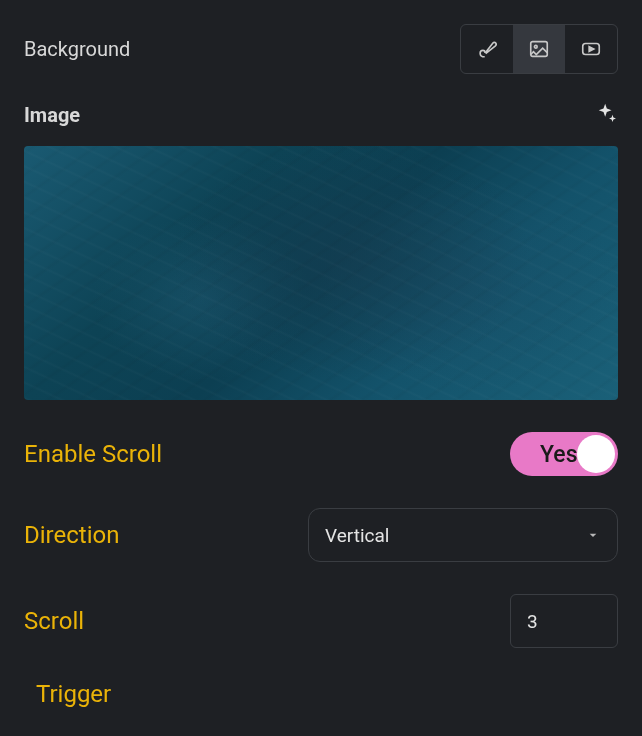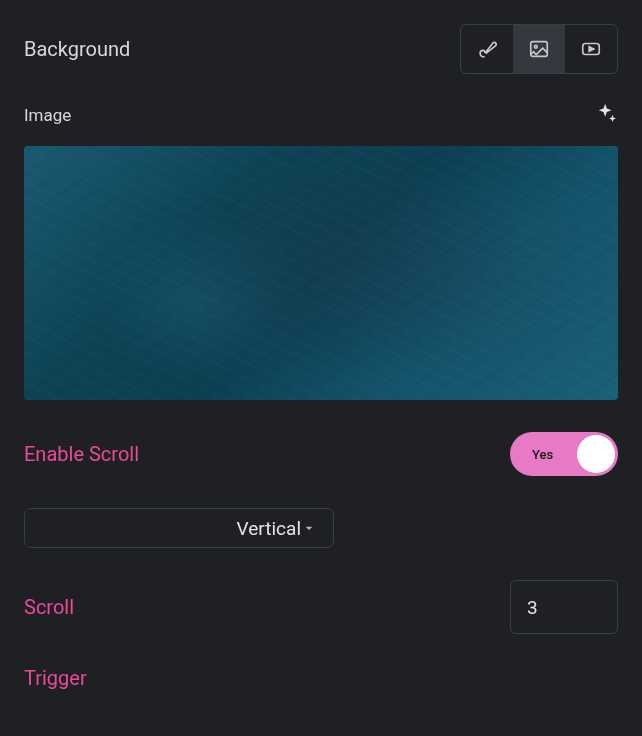--- a/index.html
+++ b/index.html
@@ -51,22 +51,22 @@
       width: 22px;
       height: 22px;
     }
     .image-row {
       display: flex;
       justify-content: space-between;
       align-items: center;
       margin-bottom: 18px;
     }
     .image-title {
-      font-size: 17px;
-      font-weight: 400;
+      font-size: 20px;
+      font-weight: 700;
       color: #d8d8d8;
     }
     .sparkle-icon {
       color: #e4e4e4;
     }
     .image-preview {
       width: 100%;
       height: 254px;
       border-radius: 4px;
       background: 
@@ -86,58 +86,58 @@
         repeating-linear-gradient(25deg, transparent 0px, rgba(255,255,255,0.02) 2px, transparent 4px, transparent 14px),
         repeating-linear-gradient(-35deg, transparent 0px, rgba(0,0,0,0.03) 3px, transparent 6px, transparent 18px);
     }
     .control-row {
       display: flex;
       justify-content: space-between;
       align-items: center;
       margin-bottom: 32px;
     }
     .control-label {
-      font-size: 20px;
+      font-size: 24px;
       font-weight: 400;
-      color: #ec4899;
+      color: #eab308;
     }
     .toggle {
       position: relative;
       width: 108px;
       height: 44px;
       background: #e879c7;
       border-radius: 22px;
       cursor: pointer;
       display: flex;
       align-items: center;
     }
     .toggle-label {
       position: absolute;
-      left: 22px;
-      font-size: 13px;
+      left: 30px;
+      font-size: 23px;
       font-weight: 500;
       color: #1a1a1a;
     }
     .toggle-knob {
       position: absolute;
       right: 3px;
       width: 38px;
       height: 38px;
       background: #ffffff;
       border-radius: 50%;
     }
     .select-control {
       width: 310px;
-      height: 40px;
+      height: 54px;
       background: transparent;
       border: 1px solid #3a3d42;
-      border-radius: 7px;
-      display: flex;
-      align-items: center;
-      justify-content: flex-end;
+      border-radius: 12px;
+      display: flex;
+      align-items: center;
+      justify-content: space-between;
       padding: 0 16px;
       cursor: pointer;
     }
     .select-value {
       font-size: 19px;
       color: #e4e4e4;
     }
     .select-chevron {
       color: #b8b8b8;
     }
@@ -148,20 +148,21 @@
       border: 1px solid #3a3d42;
       border-radius: 6px;
       padding: 0 16px;
       font-size: 19px;
       color: #e4e4e4;
       display: flex;
       align-items: center;
     }
     .control-row:last-child {
       margin-bottom: 0;
+      margin-left: 12px;
     }
   </style>
 </head>
 <body>
 
 <div class="header-row">
   <div class="section-title">Background</div>
   <div class="segment-control">
     <button class="segment-btn">
       <svg viewBox="0 0 24 24" fill="none" stroke="currentColor" stroke-width="1.8">
@@ -199,20 +200,21 @@
 
 <div class="control-row">
   <div class="control-label">Enable Scroll</div>
   <div class="toggle">
     <span class="toggle-label">Yes</span>
     <div class="toggle-knob"></div>
   </div>
 </div>
 
 <div class="control-row">
+  <div class="control-label">Direction</div>
   <div class="select-control">
     <span class="select-value">Vertical</span>
     <svg class="select-chevron" width="16" height="16" viewBox="0 0 24 24" fill="currentColor">
       <path d="M7 10l5 5 5-5z"></path>
     </svg>
   </div>
 </div>
 
 <div class="control-row">
   <div class="control-label">Scroll</div>

